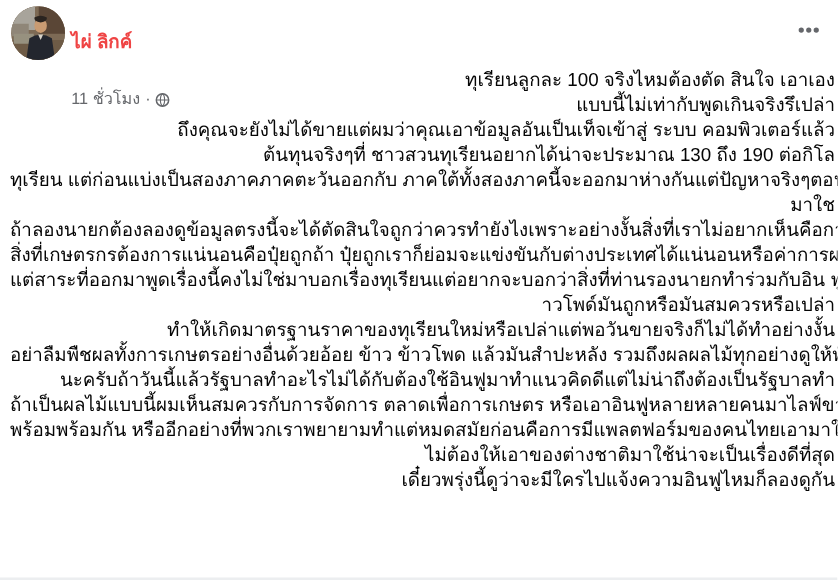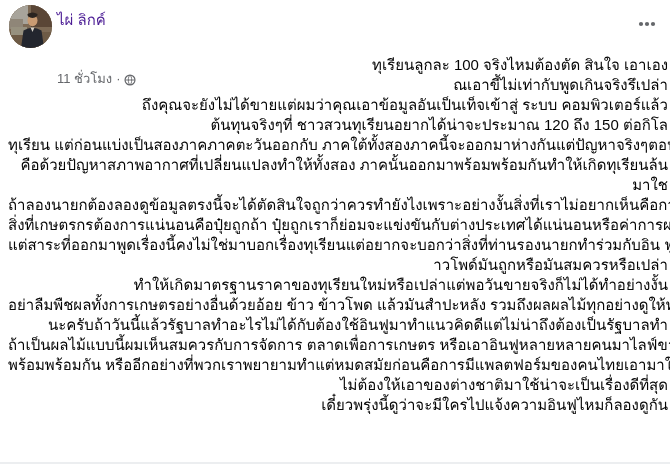--- a/index.html
+++ b/index.html
@@ -35,25 +35,25 @@
     height: 43px;
     border-radius: 50%;
     overflow: hidden;
     cursor: pointer;
     background: #7d6a55;
   }
   .avatar svg { display: block; }
   .author {
     position: absolute;
     left: 57px;
-    top: 10px;
+    top: 24px;
     font-size: 15px;
     line-height: 19px;
-    font-weight: 400;
-    color: #4c1d95;
+    font-weight: 700;
+    color: #ef4444;
     cursor: pointer;
     white-space: nowrap;
   }
   .meta {
     position: absolute;
     left: 57px;
     top: 28px;
     display: flex;
     align-items: center;
     gap: 4px;
@@ -144,25 +144,24 @@
         <circle cx="3" cy="3" r="2.1" fill="#65676B"></circle>
         <circle cx="9" cy="3" r="2.1" fill="#65676B"></circle>
         <circle cx="15" cy="3" r="2.1" fill="#65676B"></circle>
       </svg>
     </button>
 
   </div>
 
   <div class="body-text">
     <div class="ln">ทุเรียนลูกละ 100 จริงไหมต้องตัด สินใจ เอาเอง</div>
-    <div class="ln">ณเอาขี้ไม่เท่ากับพูดเกินจริงรึเปล่า</div>
+    <div class="ln">แบบนี้ไม่เท่ากับพูดเกินจริงรึเปล่า</div>
     <div class="ln">ถึงคุณจะยังไม่ได้ขายแต่ผมว่าคุณเอาข้อมูลอันเป็นเท็จเข้าสู่ ระบบ คอมพิวเตอร์แล้ว</div>
-    <div class="ln">ต้นทุนจริงๆที่ ชาวสวนทุเรียนอยากได้น่าจะประมาณ 120 ถึง 150 ต่อกิโล</div>
+    <div class="ln">ต้นทุนจริงๆที่ ชาวสวนทุเรียนอยากได้น่าจะประมาณ 130 ถึง 190 ต่อกิโล</div>
     <div class="ln">ทุเรียน แต่ก่อนแบ่งเป็นสองภาคภาคตะวันออกกับ ภาคใต้ทั้งสองภาคนี้จะออกมาห่างกันแต่ปัญหาจริงๆตอนนี้</div>
-    <div class="ln">คือด้วยปัญหาสภาพอากาศที่เปลี่ยนแปลงทำให้ทั้งสอง ภาคนั้นออกมาพร้อมพร้อมกันทำให้เกิดทุเรียนล้น</div>
     <div class="ln">มาใช</div>
     <div class="ln">ถ้าลองนายกต้องลองดูข้อมูลตรงนี้จะได้ตัดสินใจถูกว่าควรทำยังไงเพราะอย่างงั้นสิ่งที่เราไม่อยากเห็นคือการที่</div>
     <div class="ln">สิ่งที่เกษตรกรต้องการแน่นอนคือปุ๋ยถูกถ้า ปุ๋ยถูกเราก็ย่อมจะแข่งขันกับต่างประเทศได้แน่นอนหรือค่าการผลิต</div>
     <div class="ln">แต่สาระที่ออกมาพูดเรื่องนี้คงไม่ใช่มาบอกเรื่องทุเรียนแต่อยากจะบอกว่าสิ่งที่ท่านรองนายกทำร่วมกับอิน ฟูเอ็น</div>
     <div class="ln">าวโพด์มันถูกหรือมันสมควรหรือเปล่า</div>
     <div class="ln">ทำให้เกิดมาตรฐานราคาของทุเรียนใหม่หรือเปล่าแต่พอวันขายจริงก็ไม่ได้ทำอย่างงั้น</div>
     <div class="ln">อย่าลืมพืชผลทั้งการเกษตรอย่างอื่นด้วยอ้อย ข้าว ข้าวโพด แล้วมันสำปะหลัง รวมถึงผลผลไม้ทุกอย่างดูให้ทั่ว</div>
     <div class="ln">นะครับถ้าวันนี้แล้วรัฐบาลทำอะไรไม่ได้กับต้องใช้อินฟูมาทำแนวคิดดีแต่ไม่น่าถึงต้องเป็นรัฐบาลทำ</div>
     <div class="ln">ถ้าเป็นผลไม้แบบนี้ผมเห็นสมควรกับการจัดการ ตลาดเพื่อการเกษตร หรือเอาอินฟูหลายหลายคนมาไลฟ์ขาย</div>
     <div class="ln">พร้อมพร้อมกัน หรืออีกอย่างที่พวกเราพยายามทำแต่หมดสมัยก่อนคือการมีแพลตฟอร์มของคนไทยเอามาใช้</div>

